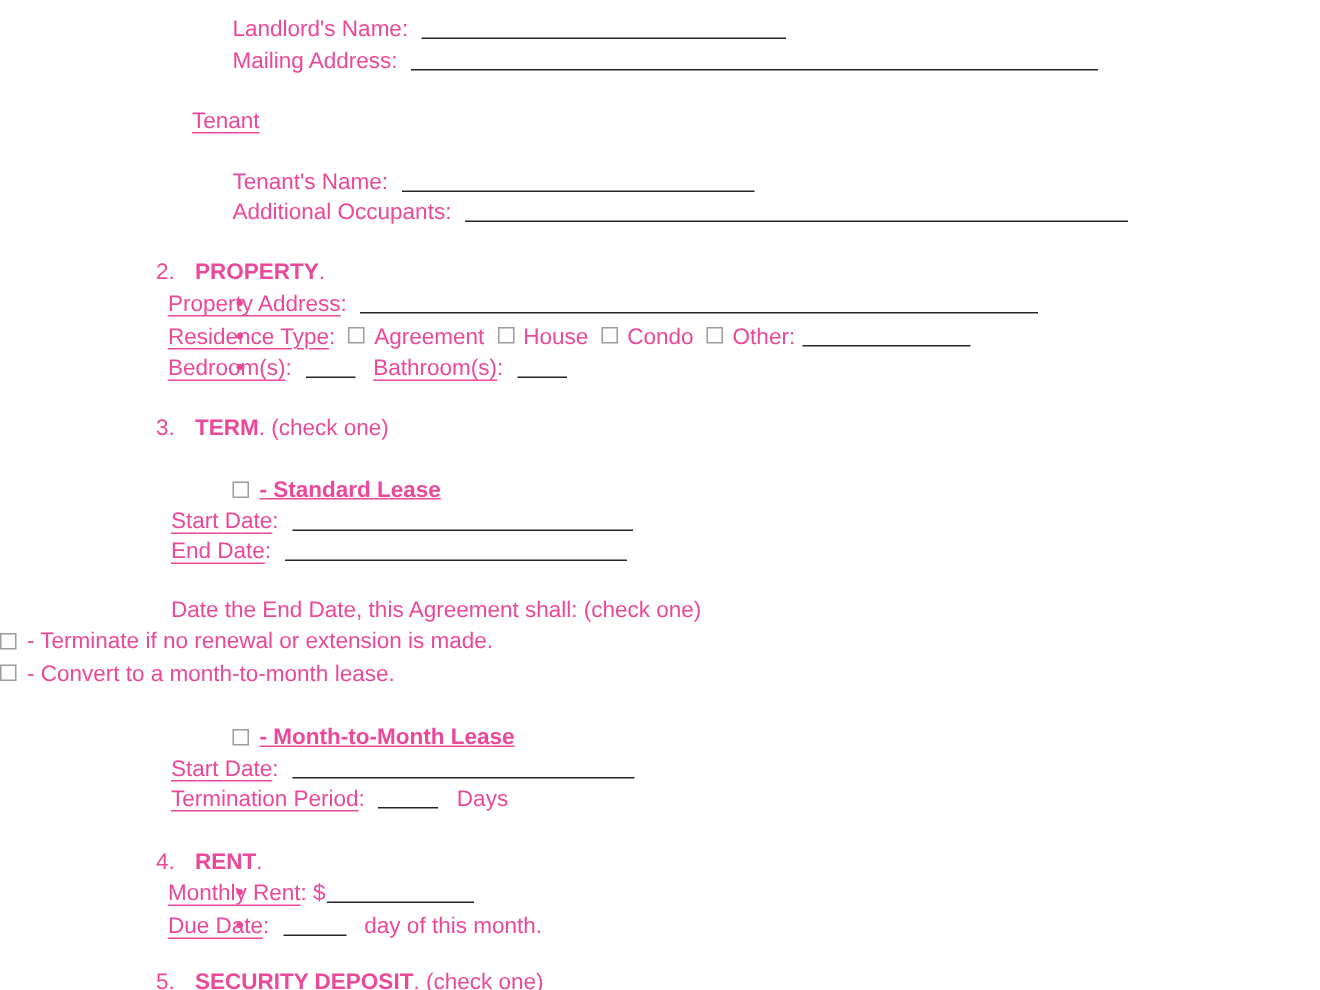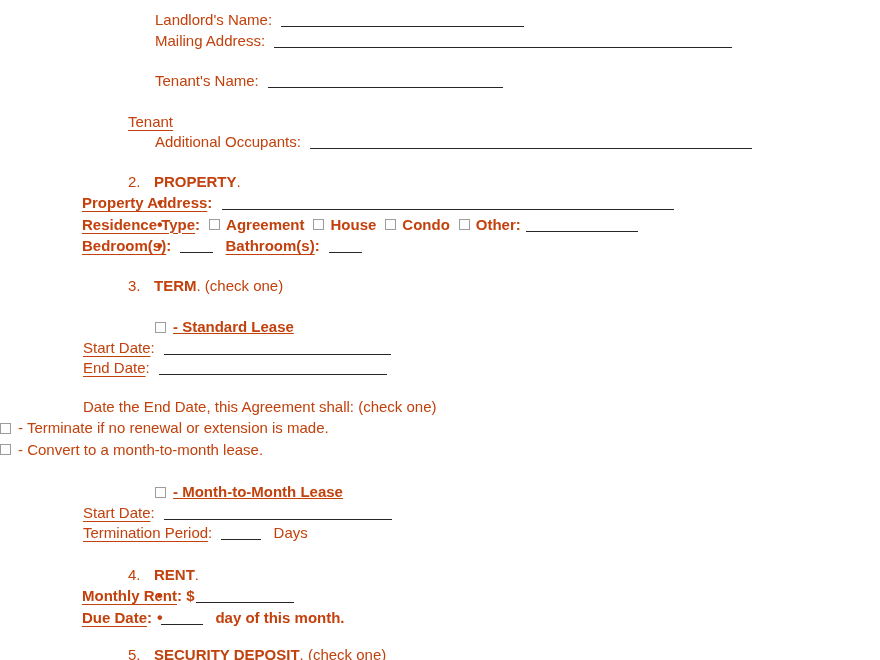--- a/index.html
+++ b/index.html
@@ -1,31 +1,31 @@
 <!DOCTYPE html>
 <html><head>
 <meta charset="utf-8">
 <style>
   html,body{margin:0;padding:0;background:#ffffff;}
   .page{
     width:752px;height:660px;background:#ffffff;box-sizing:border-box;
     padding-top:10px;overflow:hidden;position:relative;
     font-family:"Liberation Sans", sans-serif;font-size:15px;line-height:20.5px;
-    color:#c2410c;
+    color:#ec4899;
   }
   .line{min-height:20.5px;white-space:nowrap;}
   .indent-name{padding-left:155px;}
   .indent-head{padding-left:128px;}
-  .sec{padding-left:104px;margin-left:24px;}
+  .sec{padding-left:104px;}
   .sec .num{display:inline-block;width:26px;}
-  .bullet-line{padding-left:82px;position:relative;line-height:21.5px;min-height:21.5px;font-weight:bold;}
+  .bullet-line{padding-left:112px;position:relative;line-height:21.5px;min-height:21.5px;}
   .dot{position:absolute;left:157px;top:0;}
   .dot::before{content:"\2022";font-size:16px;}
   .cb-line{padding-left:155px;text-decoration:underline;}
-  .sub-line{padding-left:83px;}
+  .sub-line{padding-left:114px;}
   .opt-line{line-height:21.5px;min-height:21.5px;}
   .b{font-weight:bold;}
   .u{text-decoration:underline;text-underline-offset:3px;text-decoration-thickness:1.3px;}
   .blank{
     display:inline-block;border-bottom:1.5px solid #262626;height:12px;
     position:relative;top:2px;margin-left:5px;
   }
   .blank.tight{margin-left:1px;}
   .cb{
     display:inline-block;width:9px;height:9px;border:1px solid #9c9c9c;
@@ -48,27 +48,27 @@
 
   <div class="line indent-name">
     <span>Landlord's Name:</span>
     <span class="blank" style="width:243px"></span>
   </div>
   <div class="line indent-name">
     <span>Mailing Address:</span>
     <span class="blank" style="width:458px"></span>
   </div>
 
+  <div class="line indent-head gap20">
+    <span class="u">Tenant</span>
+  </div>
+
   <div class="line indent-name gap20">
     <span>Tenant's Name:</span>
     <span class="blank" style="width:235px"></span>
-  </div>
-
-  <div class="line indent-head gap20">
-    <span class="u">Tenant</span>
   </div>
   <div class="line indent-name">
     <span>Additional Occupants:</span>
     <span class="blank" style="width:460px"></span>
   </div>
 
   <div class="line sec gap19">
     <span class="num">2.</span><span class="b">PROPERTY</span><span>.</span>
   </div>
   <div class="bullet-line">

